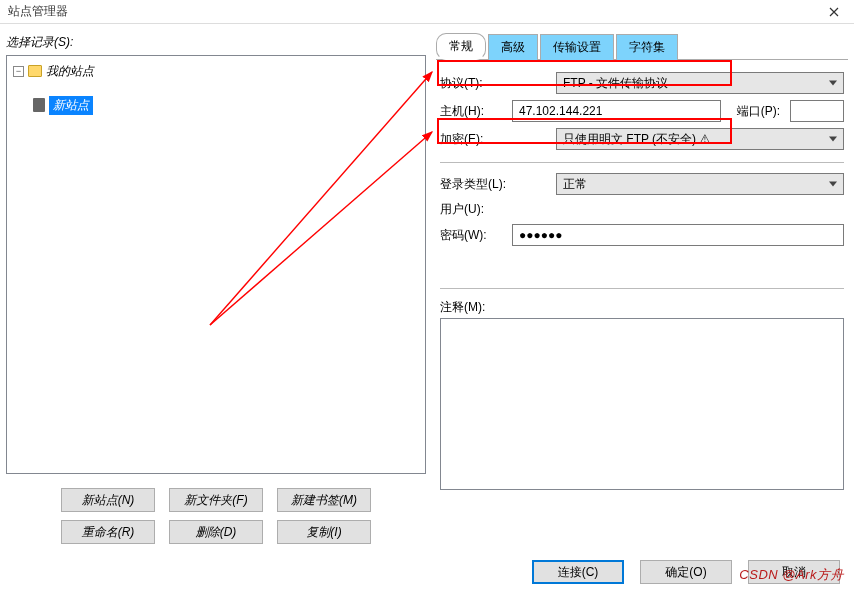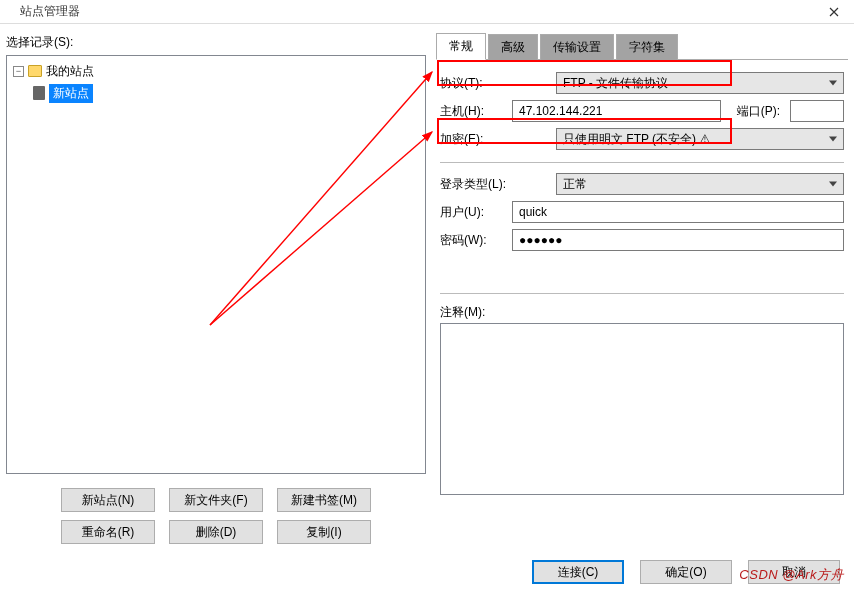--- a/index.html
+++ b/index.html
@@ -1,34 +1,34 @@
 <!DOCTYPE html>
 <html><head>
 <meta charset="utf-8">
 <style>
 * { box-sizing: border-box; font-family: "Microsoft YaHei", "SimSun", sans-serif; font-size: 12px; }
 body { margin: 0; background: #fff; width: 854px; height: 590px; overflow: hidden; position: relative; }
-.titlebar { background: #fff; border-bottom: 1px solid #ddd; height: 24px; display: flex; align-items: center; padding: 0 20px; color: #333; position: relative; }
+.titlebar { background: #fff; border-bottom: 1px solid #ddd; height: 24px; display: flex; align-items: center; padding: 0 8px; color: #333; position: relative; }
 .titlebar .close { position: absolute; right: 0; top: 0; width: 40px; height: 24px; display: flex; align-items: center; justify-content: center; }
 .titlebar .close svg { width: 10px; height: 10px; }
 .content { display: flex; padding: 10px 6px 0 6px; height: 520px; }
-.left-panel { width: 420px; display: flex; flex-direction: column; }
+.left-panel { width: 420px; display: flex; flex-direction: column; font-style: italic; }
 .left-label { margin-bottom: 4px; }
 .tree-wrap { border: 1px solid #828790; flex: 1; background: #fff; padding: 6px; position: relative; overflow: hidden; }
 .tree-node { display: flex; align-items: center; height: 18px; }
 .tree-expander { width: 11px; height: 11px; border: 1px solid #888; display: inline-flex; align-items: center; justify-content: center; font-size: 9px; line-height: 1; margin-right: 4px; color: #555; background:#fff; }
 .folder-icon { width: 14px; height: 12px; background: #ffd86b; border: 1px solid #c9a227; margin-right: 4px; border-radius: 1px; }
 .site-icon { width: 12px; height: 14px; background: #666; margin: 0 4px 0 20px; border-radius: 1px; }
 .selected-label { background: #0a84ff; color: #fff; padding: 1px 4px; }
 .left-buttons { display: grid; grid-template-columns: 1fr 1fr 1fr; gap: 8px 14px; padding: 14px 55px 0 55px; }
 .btn { border: 1px solid #adadad; background: #e1e1e1; height: 24px; display: flex; align-items: center; justify-content: center; cursor: default; }
 .right-panel { flex: 1; padding-left: 10px; display: flex; flex-direction: column; }
 .tabs { display: flex; border-bottom: 1px solid #ababab; height: 26px; align-items:flex-end; }
-.tab { border: 1px solid #ababab; border-bottom: none; padding: 4px 12px; background: #a3a3a3; margin-right: 2px; cursor: default; position: relative; top: 1px; }
-.tab.active { background: #fff; border-bottom: 1px solid #fff; }
+.tab { border: 1px solid #ababab; border-bottom: none; padding: 4px 12px; background: #7dd3fc; margin-right: 2px; cursor: default; position: relative; top: 1px; }
+.tab.active { background: #fff; border-bottom: 1px solid #fff; border-radius: 10px; }
 .form { padding: 12px 4px 0 4px; }
 .row { display: flex; align-items: center; margin-bottom: 6px; }
 .row-label { width: 72px; white-space: nowrap; }
 .row-value { flex: 1; display: flex; align-items: center; gap: 6px; }
 .select-like, .input-like { border: 1px solid #7a7a7a; height: 22px; background: #fff; padding: 0 20px 0 6px; flex: 1; position: relative; display:flex; align-items:center; }
 .select-like.shaded { background: #e6e6e6; margin-left: 44px; }
 .select-like::after { content: ""; position: absolute; right: 6px; top: 50%; transform: translateY(-50%); border-left: 4px solid transparent; border-right: 4px solid transparent; border-top: 5px solid #444; }
 .input-like { padding-right: 6px; }
 .port-label { margin: 0 4px 0 10px; }
 .port-input { width: 54px; border: 1px solid #7a7a7a; height: 22px; padding: 0 4px; }
@@ -57,21 +57,21 @@
 
 <div class="content">
   <div class="left-panel">
     <div class="left-label">选择记录(S):</div>
     <div class="tree-wrap">
       <div class="tree-node">
         <span class="tree-expander">−</span>
         <span class="folder-icon"></span>
         <span>我的站点</span>
       </div>
-      <div class="tree-node" style="margin-top:4px;">
+      <div class="tree-node" style="margin-top:16px;">
         <span class="site-icon"></span>
         <span class="selected-label">新站点</span>
       </div>
     </div>
     <div class="left-buttons">
       <div class="btn">新站点(N)</div>
       <div class="btn">新文件夹(F)</div>
       <div class="btn">新建书签(M)</div>
       <div class="btn">重命名(R)</div>
       <div class="btn">删除(D)</div>
@@ -120,25 +120,20 @@
       <div class="row">
         <div class="row-label">登录类型(L):</div>
         <div class="row-value">
           <div class="select-like shaded">
               <span>正常</span>
             </div>
         </div>
       </div>
       <div class="row">
         <div class="row-label">用户(U):</div>
-        <div class="row-value">
-          <div class="input-like">
-              <span>quick</span>
-            </div>
-        </div>
       </div>
       <div class="row">
         <div class="row-label">密码(W):</div>
         <div class="row-value">
           <div class="input-like">
               <span>●●●●●●</span>
             </div>
         </div>
       </div>
 

